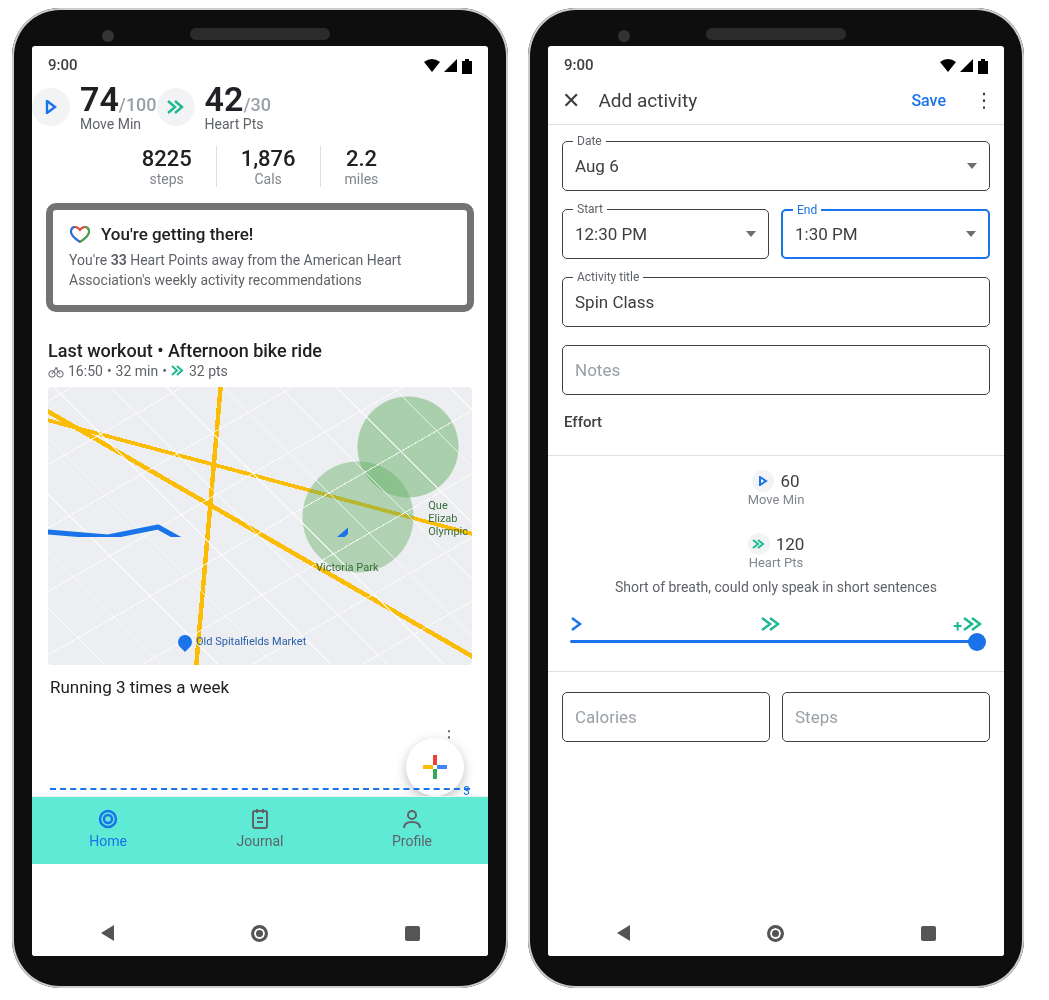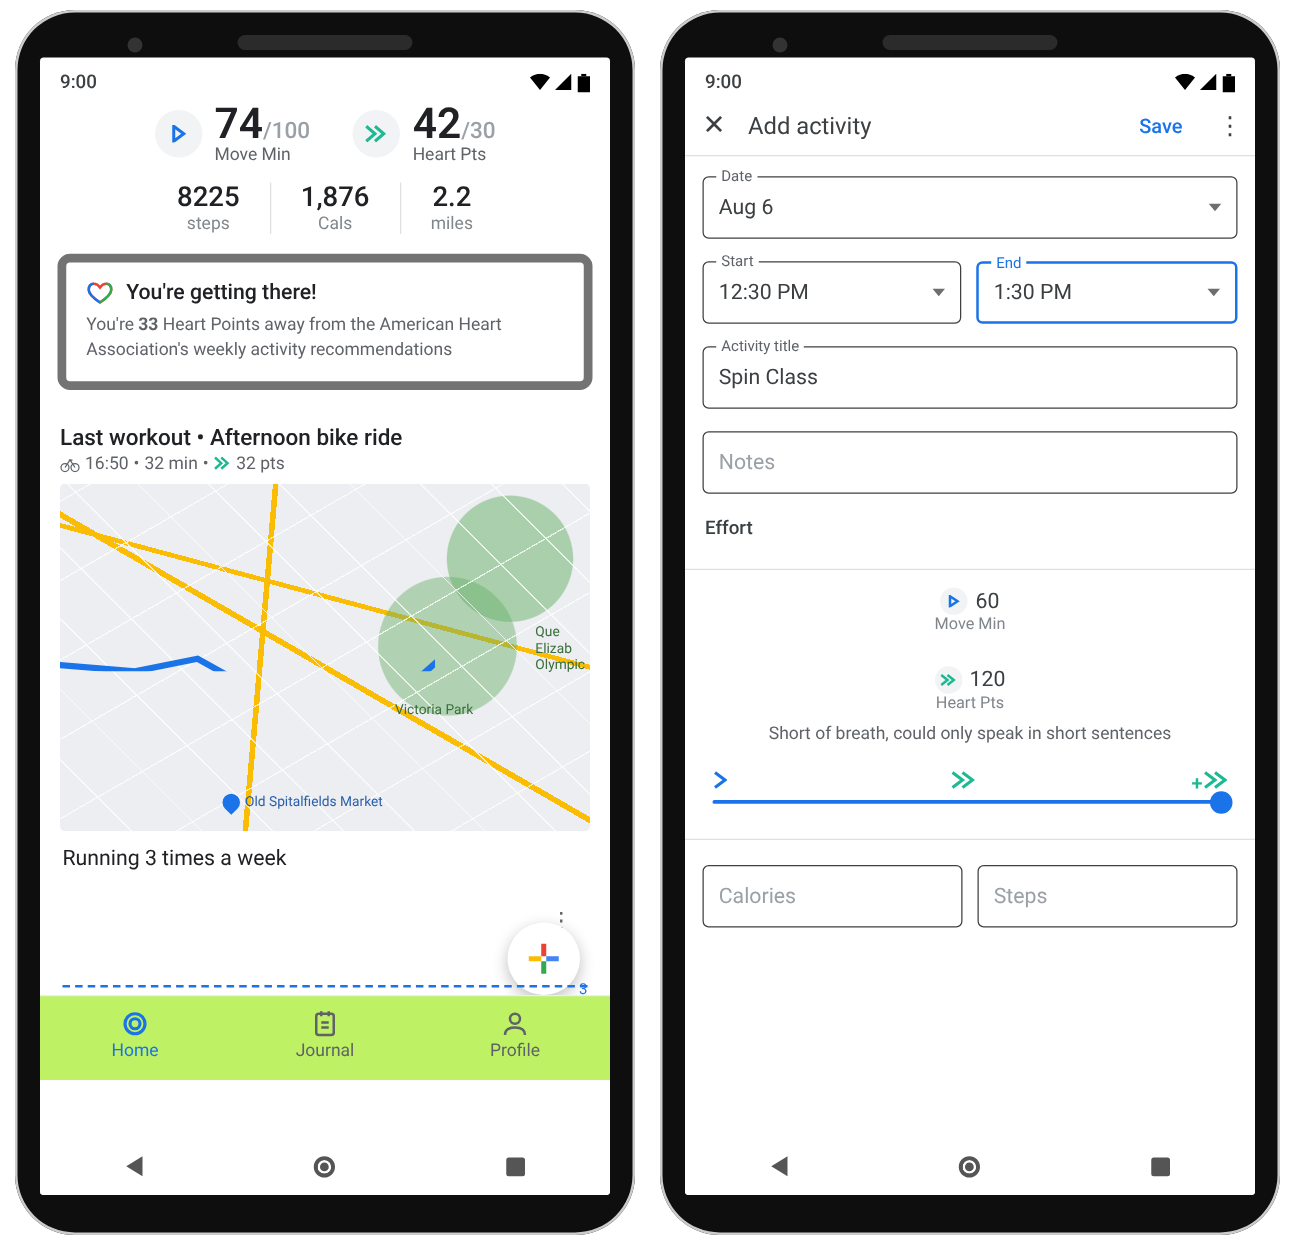--- a/index.html
+++ b/index.html
@@ -48,21 +48,21 @@
     height: 46px; display:flex; justify-content:space-around; align-items:center;
     background:#fff;
   }
   .navbar .tri { width:0;height:0;border-top:8px solid transparent;border-bottom:8px solid transparent;border-right:13px solid #555;}
   .navbar .cir { width:17px;height:17px;border:3px solid #555;border-radius:50%;background:#555;box-shadow:0 0 0 2px #fff inset;}
   .navbar .sq { width:15px;height:15px;background:#555;border-radius:2px;}
   .content { flex:1; overflow:hidden; position:relative; }
 
   
   .goals { text-align:center; padding: 6px 0 4px;}
-  .goal-row { display:flex; justify-content:center; gap:34px; }
+  .goal-row { display:flex; justify-content:flex-start; }
   .goal-col { display:flex; align-items:center; gap:10px;}
   .goal-icon {
     width:38px;height:38px;border-radius:50%;background:#f1f3f4;
     display:flex;align-items:center;justify-content:center;
   }
   .goal-big { font-size:34px; font-weight:600; line-height:1; color:#202124;}
   .goal-small { font-size:18px; color:#9aa0a6; font-weight:500;}
   .goal-label { font-size:14px; color:#5f6368; margin-top:0px;}
   .metrics { display:flex; justify-content:center; margin-top:14px; padding-bottom:12px;}
   .metric { padding: 0 24px; text-align:center; border-right:1px solid #e0e0e0;}
@@ -102,21 +102,21 @@
   .poi .pin{width:14px;height:14px;background:#1a73e8;border-radius:50% 50% 50% 0;transform:rotate(-45deg);}
   .running { margin:8px 18px 0; font-size:17px; color:#202124;}
   .fab {
     width:58px;height:58px;border-radius:50%;background:#fff;
     box-shadow:0 4px 12px rgba(0,0,0,0.25);
     position:absolute; right:24px; bottom:114px;
     display:flex;align-items:center;justify-content:center;
   }
   .bottom-tabs {
     border-top:1px solid #eee; height:68px; display:flex;
-    position:absolute; bottom:46px; left:0; right:0; background:#bef264;
+    position:absolute; bottom:46px; left:0; right:0; background:#5eead4;
   }
   .tab { flex:1; text-align:center; padding-top:10px; font-size:14px; color:#5f6368; }
   .tab.active { color:#1a73e8; }
   .tab svg { display:block; margin:0 auto 2px;}
   .dashed {
     position:absolute; bottom:120px; left:18px; right:18px;
     border-top:2px dashed #1a73e8;
   }
   .dashed-num { position:absolute; bottom:112px; right:18px; font-size:12px; color:#1a73e8;}
   .dots3 { position:absolute; right:30px; bottom:170px; color:#5f6368; font-size:18px; line-height:6px;}

